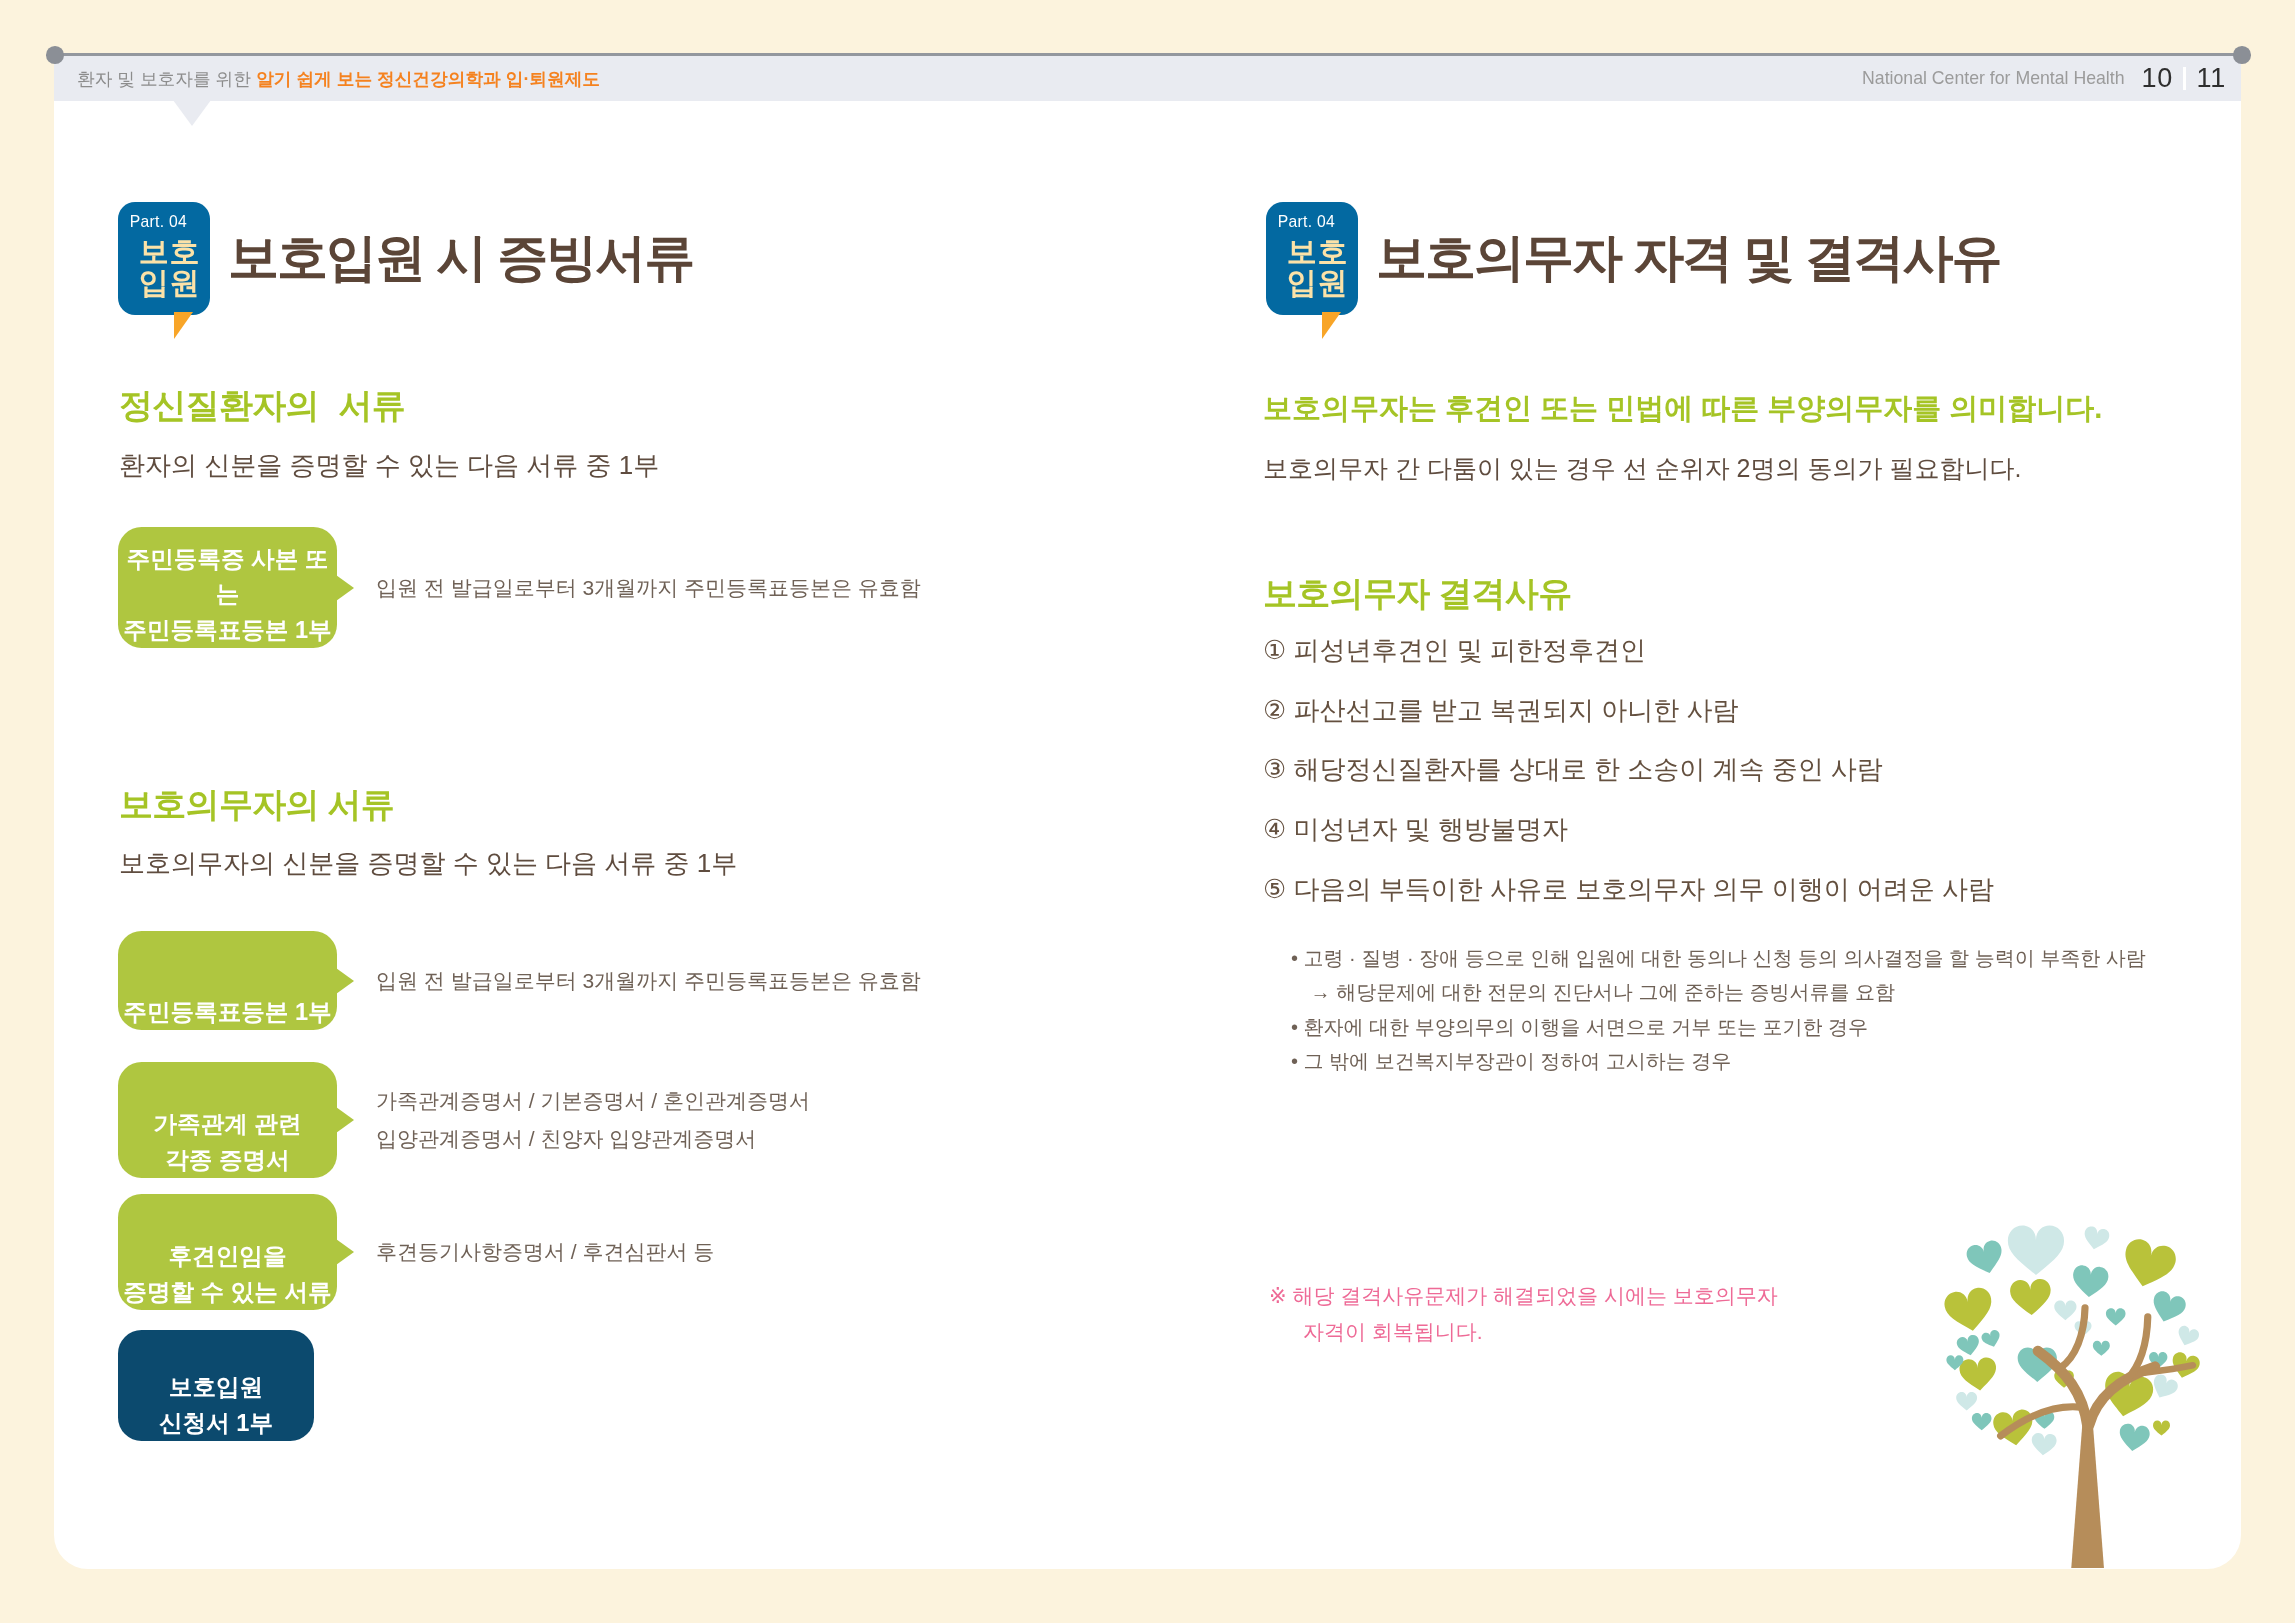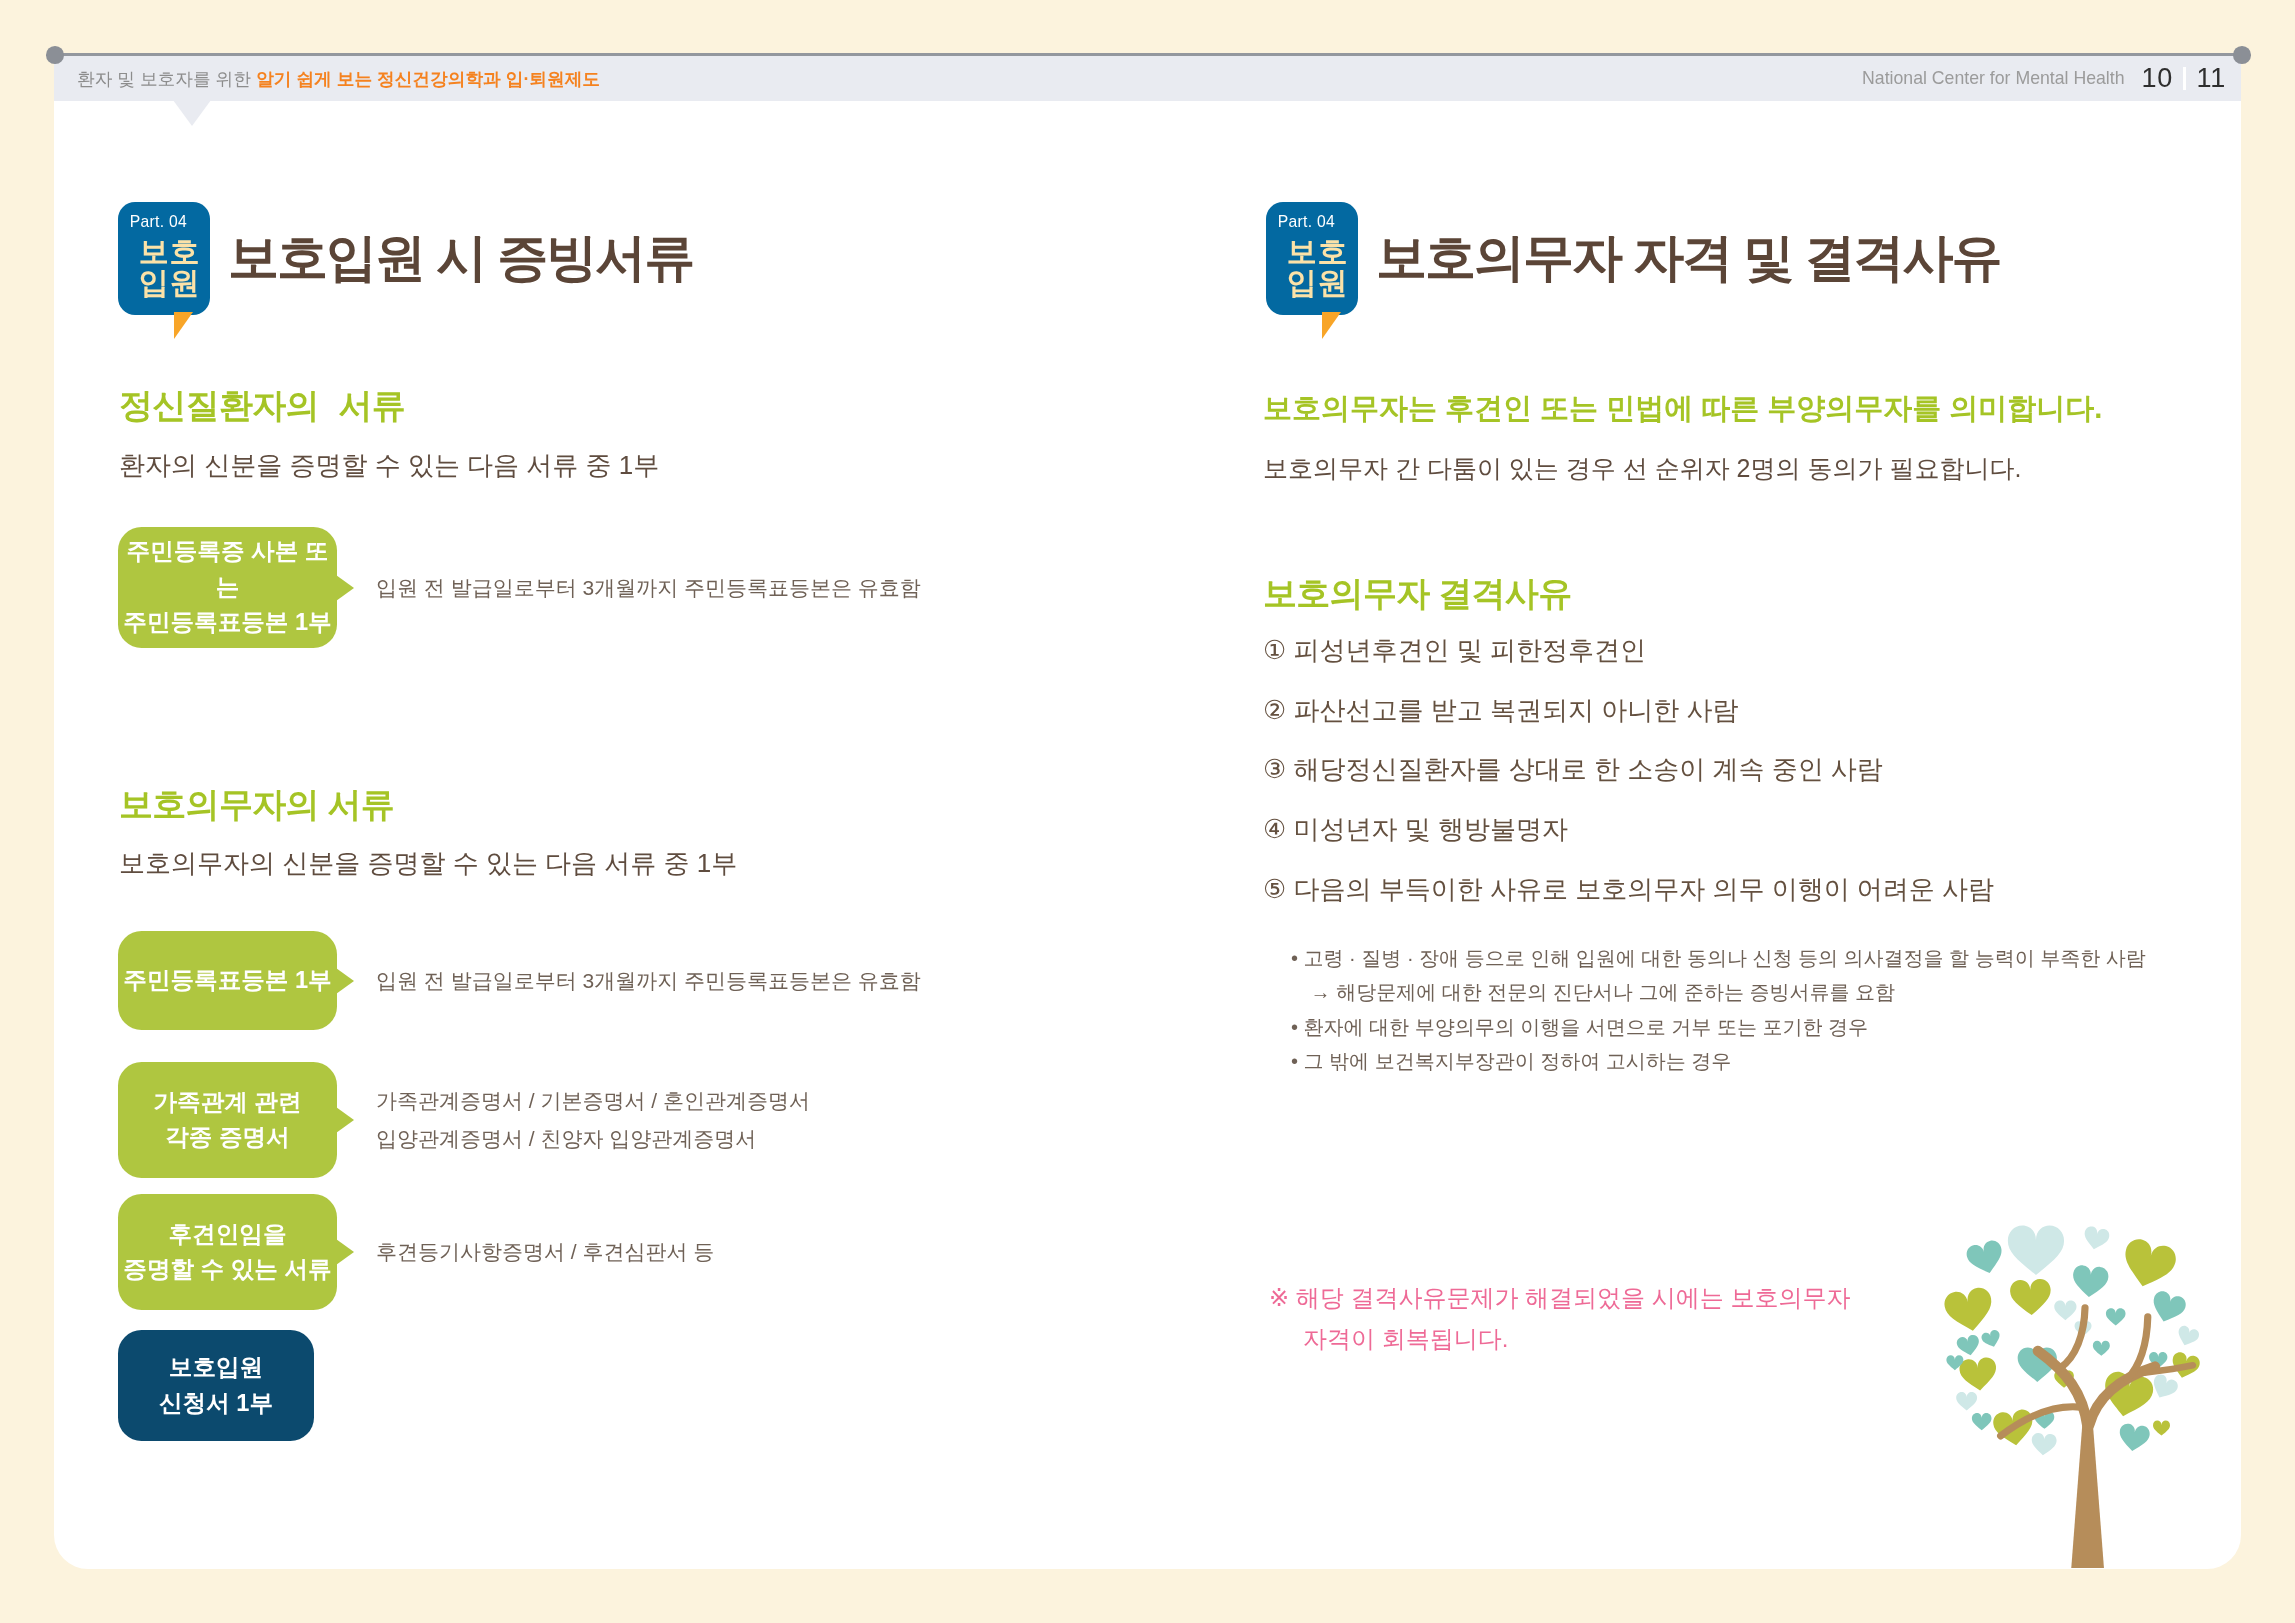--- a/index.html
+++ b/index.html
@@ -38,38 +38,38 @@
   .page-title{position:absolute;font-size:51px;font-weight:bold;color:#5b4537;
     letter-spacing:-2px;white-space:nowrap;}
 
   .sec-heading{position:absolute;font-size:34px;font-weight:bold;color:#a5c425;
     letter-spacing:-0.7px;white-space:nowrap;}
   .sec-desc{position:absolute;font-size:26px;color:#5f4c3f;white-space:nowrap;}
 
   .doc-row{position:absolute;left:118px;display:flex;align-items:center;}
   .bubble{width:219px;height:100%;background:#afc640;border-radius:23.6px;color:#ffffff;
     font-weight:bold;font-size:23.6px;text-align:center;display:flex;flex-direction:column;
-    justify-content:center;line-height:1.5;position:relative;flex-shrink:0;}
+    justify-content:flex-end;line-height:1.5;position:relative;flex-shrink:0;}
   .bubble.orange{background:#0c4a6e;}
   .bubble .btail{position:absolute;right:-17px;top:50%;margin-top:-13px;width:0;height:0;
     border-left:18.3px solid #afc640;border-top:13px solid transparent;border-bottom:13px solid transparent;}
   .note{margin-left:39px;font-size:21px;color:#6f6156;line-height:1.8;}
   .note div{white-space:nowrap;}
 
   .intro-bold{position:absolute;left:1263px;top:389px;font-size:29px;font-weight:bold;
     color:#a5c425;white-space:nowrap;}
   .intro-desc{position:absolute;left:1263px;top:452px;font-size:25px;color:#5f4c3f;white-space:nowrap;}
   .num-list{position:absolute;left:1263px;top:632px;font-size:26px;color:#64503f;line-height:1.45;}
   .num-item{margin-bottom:22px;}
   .num-item div{white-space:nowrap;}
   .num-item .cont{padding-left:38px;}
   .bullet-list{position:absolute;left:1291px;top:941px;font-size:20px;color:#6f6156;line-height:1.72;}
   .bullet-list div{white-space:nowrap;}
   .bullet-list .cont{padding-left:19.6px;}
-  .pink-note{position:absolute;left:1269px;top:1278px;font-size:24px;color:#ee6a96;line-height:1.7;}
+  .pink-note{position:absolute;left:1269px;top:1278px;font-size:21px;color:#ee6a96;line-height:1.7;}
   .pink-note div{white-space:nowrap;}
   .pink-note .pink-cont{padding-left:34px;}
 
   .tree{position:absolute;left:1931px;top:1211px;}
   .c1{fill:#b9c23a;} .c2{fill:#7fc6ba;} .c3{fill:#cfe8e7;}
   .branch{stroke:#b68d5a;fill:none;stroke-linecap:round;}
 </style>
 </head>
 <body>
 

